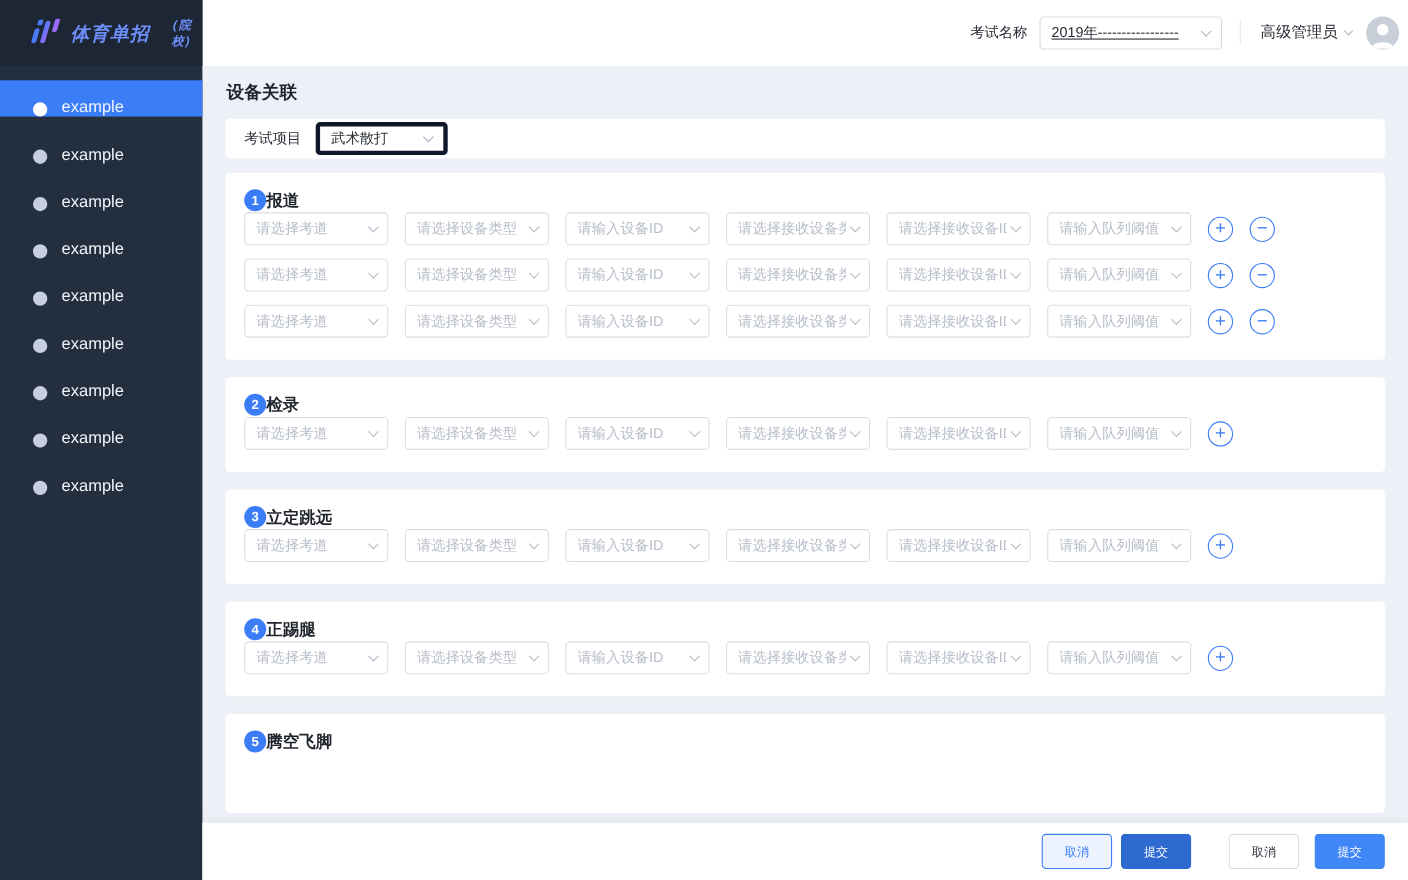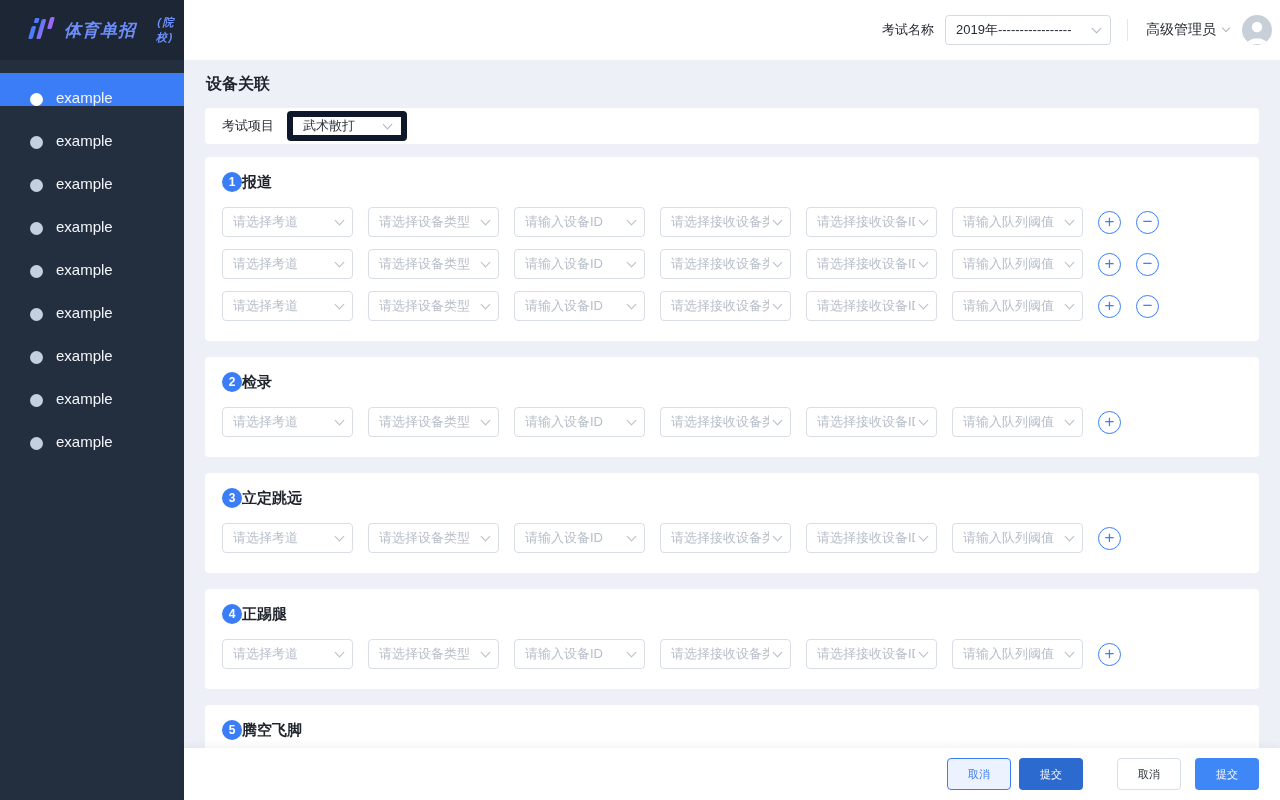--- a/index.html
+++ b/index.html
@@ -15,43 +15,43 @@
   .nav { padding-top:13px; }
   .nav-item { height:33px; margin-bottom:10px; display:flex; align-items:flex-end; padding-left:30px; cursor:pointer; }
   .nav-item .dot { width:13px; height:13px; border-radius:50%; background:#c6cfdf; flex:none; }
   .nav-item .lbl { color:#f2f5fa; font-size:15px; margin-left:13px; }
   .nav-item.active { background:#3b7cf7; }
   .nav-item.active .dot { background:#ffffff; }
 
   
   .topbar { position:absolute; left:184px; top:0; width:1096px; height:60px; background:#ffffff; display:flex; align-items:center; justify-content:flex-end; padding-right:8px; z-index:4; }
   .tb-label { font-size:13px; color:#262b33; margin-right:11px; }
-  .tb-select { width:166px; height:30px; border:1px solid #d5dae2; border-radius:4px; background:#fff; display:flex; align-items:center; justify-content:space-between; padding:0 10px; font-size:13px; color:#262b33; cursor:pointer; }
+  .tb-select { width:166px; height:30px; border:1px solid #d5dae2; border-radius:4px; background:#fff; display:flex; align-items:center; justify-content:space-between; padding:0 10px; font-size:13px; color:#262b33; cursor:pointer;text-decoration:underline; }
   .divider { width:1px; height:22px; background:#e2e6ed; margin:0 18px 0 16px; }
   .user { display:flex; align-items:center; font-size:14px; color:#262b33; cursor:pointer; }
   .user .chev { margin-left:7px; }
   .avatar { width:30px; height:30px; border-radius:50%; background:#c9cfd8; margin-left:13px; overflow:hidden; flex:none; cursor:pointer; }
 
   .chev { width:7px; height:7px; border-right:1.5px solid #aeb6c2; border-bottom:1.5px solid #aeb6c2; transform:rotate(45deg); flex:none; margin-top:-4px; }
   .chev.small { width:6px; height:6px; border-width:1px; }
 
   
   .main { position:absolute; left:184px; top:60px; width:1096px; height:688px; background:#edf0f6; padding:0 21px; overflow:hidden; }
   .page-title { font-size:16px; font-weight:bold; color:#1f242c; padding:14px 0 13px 1px; }
   .card { background:#ffffff; border-radius:4px; }
   .filter-card { height:36px; display:flex; align-items:center; padding-left:17px; }
   .filter-label { font-size:13px; color:#2b3038; margin-right:13px; }
-  .filter-select { width:120px; height:30px; border:6px solid #0f172a; border-radius:4px; display:flex; align-items:center; justify-content:space-between; padding:0 10px; font-size:13px; color:#2b3038; cursor:pointer; background:#fff; }
+  .filter-select { width:120px; height:30px; border:4px solid #0f172a; border-radius:4px; display:flex; align-items:center; justify-content:space-between; padding:0 10px; font-size:13px; color:#2b3038; cursor:pointer; background:#fff; }
 
   .section-card { margin-top:13px; padding:14px 17px 8px 17px; }
   .section-card + .section-card { margin-top:16px; }
   .section-head { display:flex; align-items:center; height:22px; }
   .badge { width:20px; height:20px; border-radius:50%; background:#3b7cf7; color:#fff; font-size:12px; font-weight:bold; display:flex; align-items:center; justify-content:center; flex:none; }
   .section-title { font-size:15px; font-weight:bold; color:#1f242c; margin-left:0; }
-  .rows { margin-top:14px; }
+  .rows { }
   .row { display:flex; align-items:center; gap:15px; margin-bottom:12px; }
   .select { width:131px; height:30px; border:1px solid #d9dde5; border-radius:4px; background:#fff; display:flex; align-items:center; justify-content:space-between; padding:0 9px 0 10px; cursor:pointer; flex:none; }
   .select .ph { font-size:13px; color:#b7bec9; white-space:nowrap; overflow:hidden; }
   .select .chev { border-color:#b7bec9; margin-left:5px; }
   .circle-btn { width:23px; height:23px; border-radius:50%; border:1px solid #3b7cf7; background:transparent; color:#3b7cf7; font-size:17px; line-height:1; display:flex; align-items:center; justify-content:center; cursor:pointer; flex:none; padding:0 0 1px 0; }
 
   
   .footer { position:absolute; left:184px; top:748px; width:1096px; height:52px; background:#ffffff; box-shadow:0 -2px 8px rgba(31,45,61,0.06); display:flex; align-items:center; justify-content:flex-end; padding-right:21px; z-index:6; }
   .btn { height:32px; min-width:64px; padding:0 17px; border-radius:4px; font-size:11px; cursor:pointer; border:1px solid transparent; font-family:inherit; }
   .btn.ghost-blue { background:#ecf3ff; border-color:#3b7cf7; color:#3b7cf7; }

